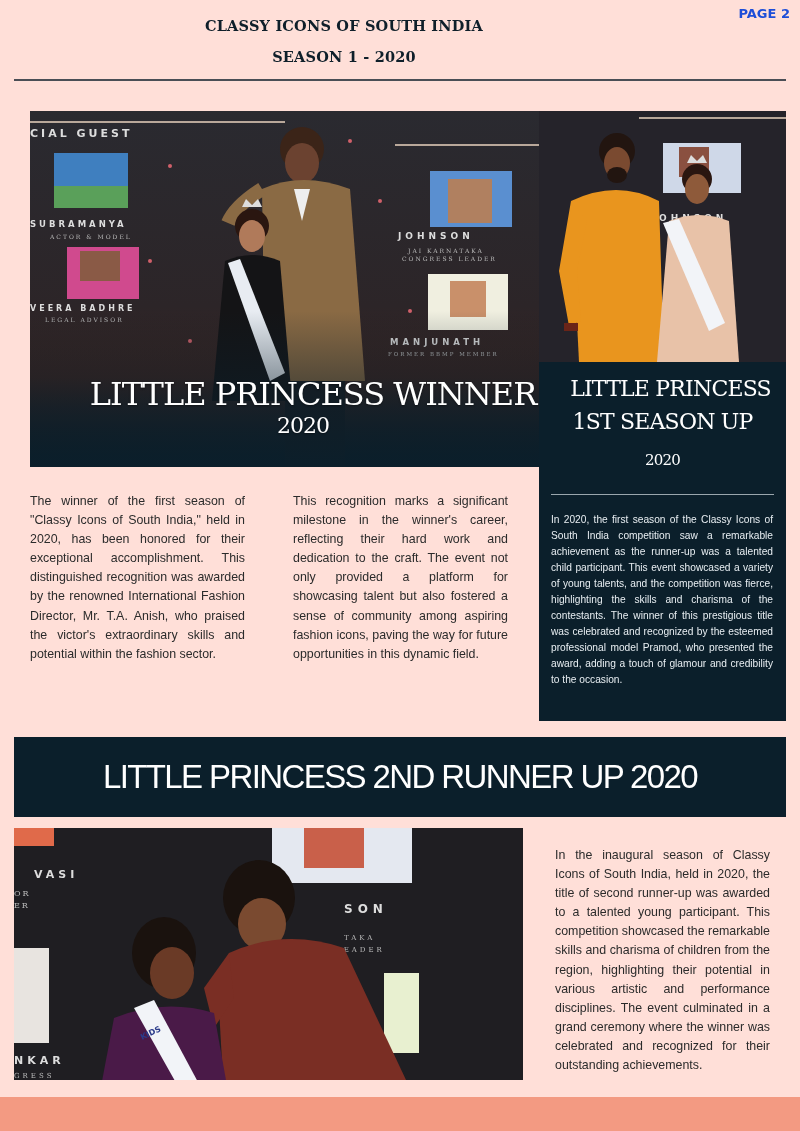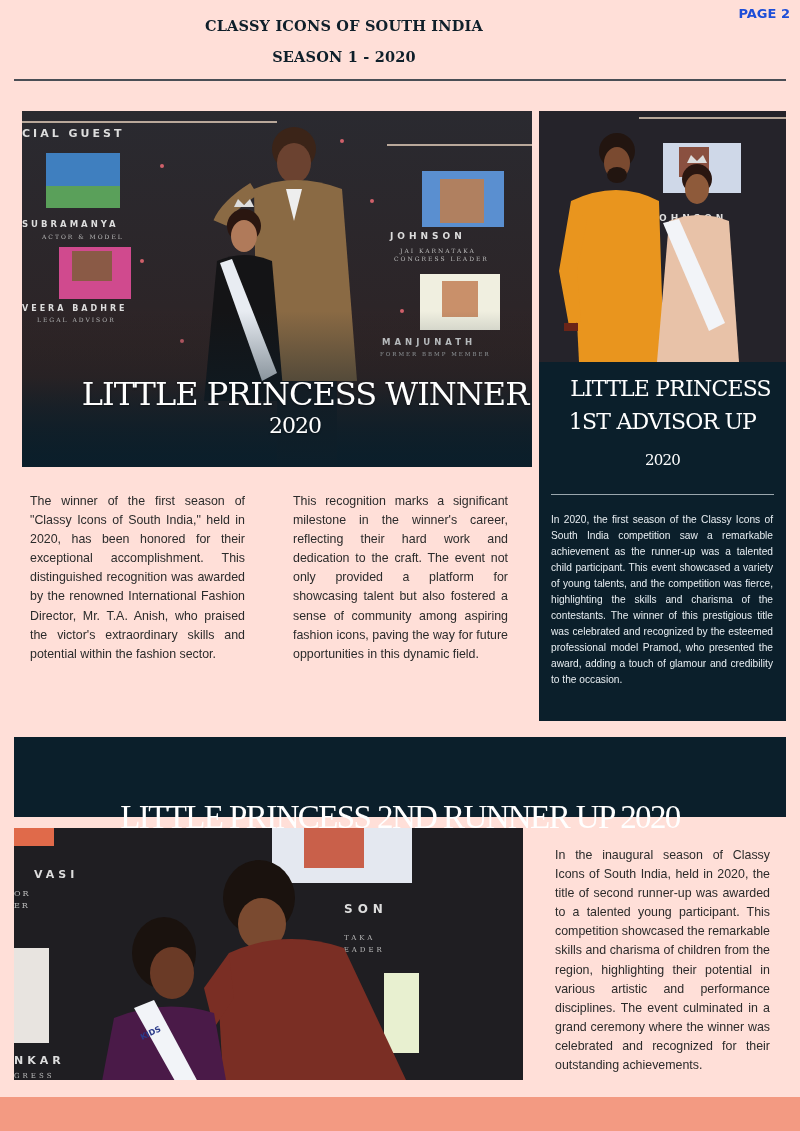--- a/index.html
+++ b/index.html
@@ -40,34 +40,34 @@
   .panel-rule { position:absolute; left:12px; right:12px; height:1px; background:#9aa6ad; }
 
   .body-text {
     font-size:12.4px; line-height:19.1px; text-align:justify; color:#2b2b2b;
   }
   .body-text p { margin:16px; }
   .panel-text {
     font-size:10.2px; line-height:16px; text-align:justify; color:#e8eef2;
   }
   .banner-title {
-    color:#fff; text-align:center; font-family:Liberation Serif, serif;
-    font-size:33px; letter-spacing:-1.6px; line-height:80px;margin-top:40px;
+    color:#fff; text-align:center; font-family:Liberation Sans, sans-serif;
+    font-size:33px; letter-spacing:-1.6px; line-height:80px;
   }
   .footer-band { left:0; top:1097px; width:800px; height:34px; background:#F39A82; }
 </style>
 </head>
 <body>
 
 <div class="abs page-num">PAGE 2</div>
 <div class="abs header-title" style="top:17px;">CLASSY ICONS OF SOUTH INDIA</div>
 <div class="abs header-title" style="top:48px;">SEASON 1 - 2020</div>
 <div class="abs rule"></div>
 
-<div class="abs photo" style="left:22px; top:111px; width:546px; height:356px;" title="Winner being crowned on stage in front of special guest backdrop">
+<div class="abs photo" style="left:30px; top:111px; width:546px; height:356px;" title="Winner being crowned on stage in front of special guest backdrop">
   <svg width="510" height="356" viewBox="0 0 510 356">
     <defs>
       <linearGradient id="wbg" x1="0" y1="0" x2="0" y2="1">
         <stop offset="0" stop-color="#2a2a30"></stop>
         <stop offset="0.55" stop-color="#2c2528"></stop>
         <stop offset="0.75" stop-color="#3b2420"></stop>
         <stop offset="1" stop-color="#0b1a24"></stop>
       </linearGradient>
       <linearGradient id="wfade" x1="0" y1="0" x2="0" y2="1">
         <stop offset="0" stop-color="#0b1f2b" stop-opacity="0"></stop>
@@ -145,21 +145,21 @@
       <rect x="25" y="212" width="14" height="8" fill="#6a2418"></rect>
 
       <circle cx="158" cy="68" r="15" fill="#2a1610"></circle>
       <ellipse cx="158" cy="78" rx="12" ry="15" fill="#8e5a3a"></ellipse>
       <path d="M130 110 Q160 98 190 110 L200 251 L118 251 Z" fill="#e8c2a8"></path>
       <path d="M124 112 L170 220 L186 212 L140 108 Z" fill="#f2f4f8"></path>
       <polygon points="148,52 152,44 158,50 164,44 168,52" fill="#ddd"></polygon>
     </svg>
   </div>
   <div class="panel-title" style="position:absolute; top:265px; left:0; right:0; font-size:22px;padding-left:16px;">LITTLE PRINCESS</div>
-  <div class="panel-title" style="position:absolute; top:298px; left:0; right:0; font-size:22px;">1ST ADVISOR UP</div>
+  <div class="panel-title" style="position:absolute; top:298px; left:0; right:0; font-size:22px;">1ST SEASON UP</div>
   <div class="panel-title" style="position:absolute; top:340px; left:0; right:0; font-size:15px;">2020</div>
   <div class="panel-rule" style="top:383px;"></div>
   <div class="panel-text" style="position:absolute; top:401px; left:12px; right:13px;">In 2020, the first season of the Classy Icons of South India competition saw a remarkable achievement as the runner-up was a talented child participant. This event showcased a variety of young talents, and the competition was fierce, highlighting the skills and charisma of the contestants. The winner of this prestigious title was celebrated and recognized by the esteemed professional model Pramod, who presented the award, adding a touch of glamour and credibility to the occasion.</div>
 </div>
 
 <div class="abs dark-panel" style="left:14px; top:737px; width:772px; height:80px;">
   <div class="banner-title">LITTLE PRINCESS 2ND RUNNER UP 2020</div>
 </div>
 
 <div class="abs photo" style="left:14px; top:828px; width:509px; height:252px;" title="Second runner-up receiving sash on stage">

